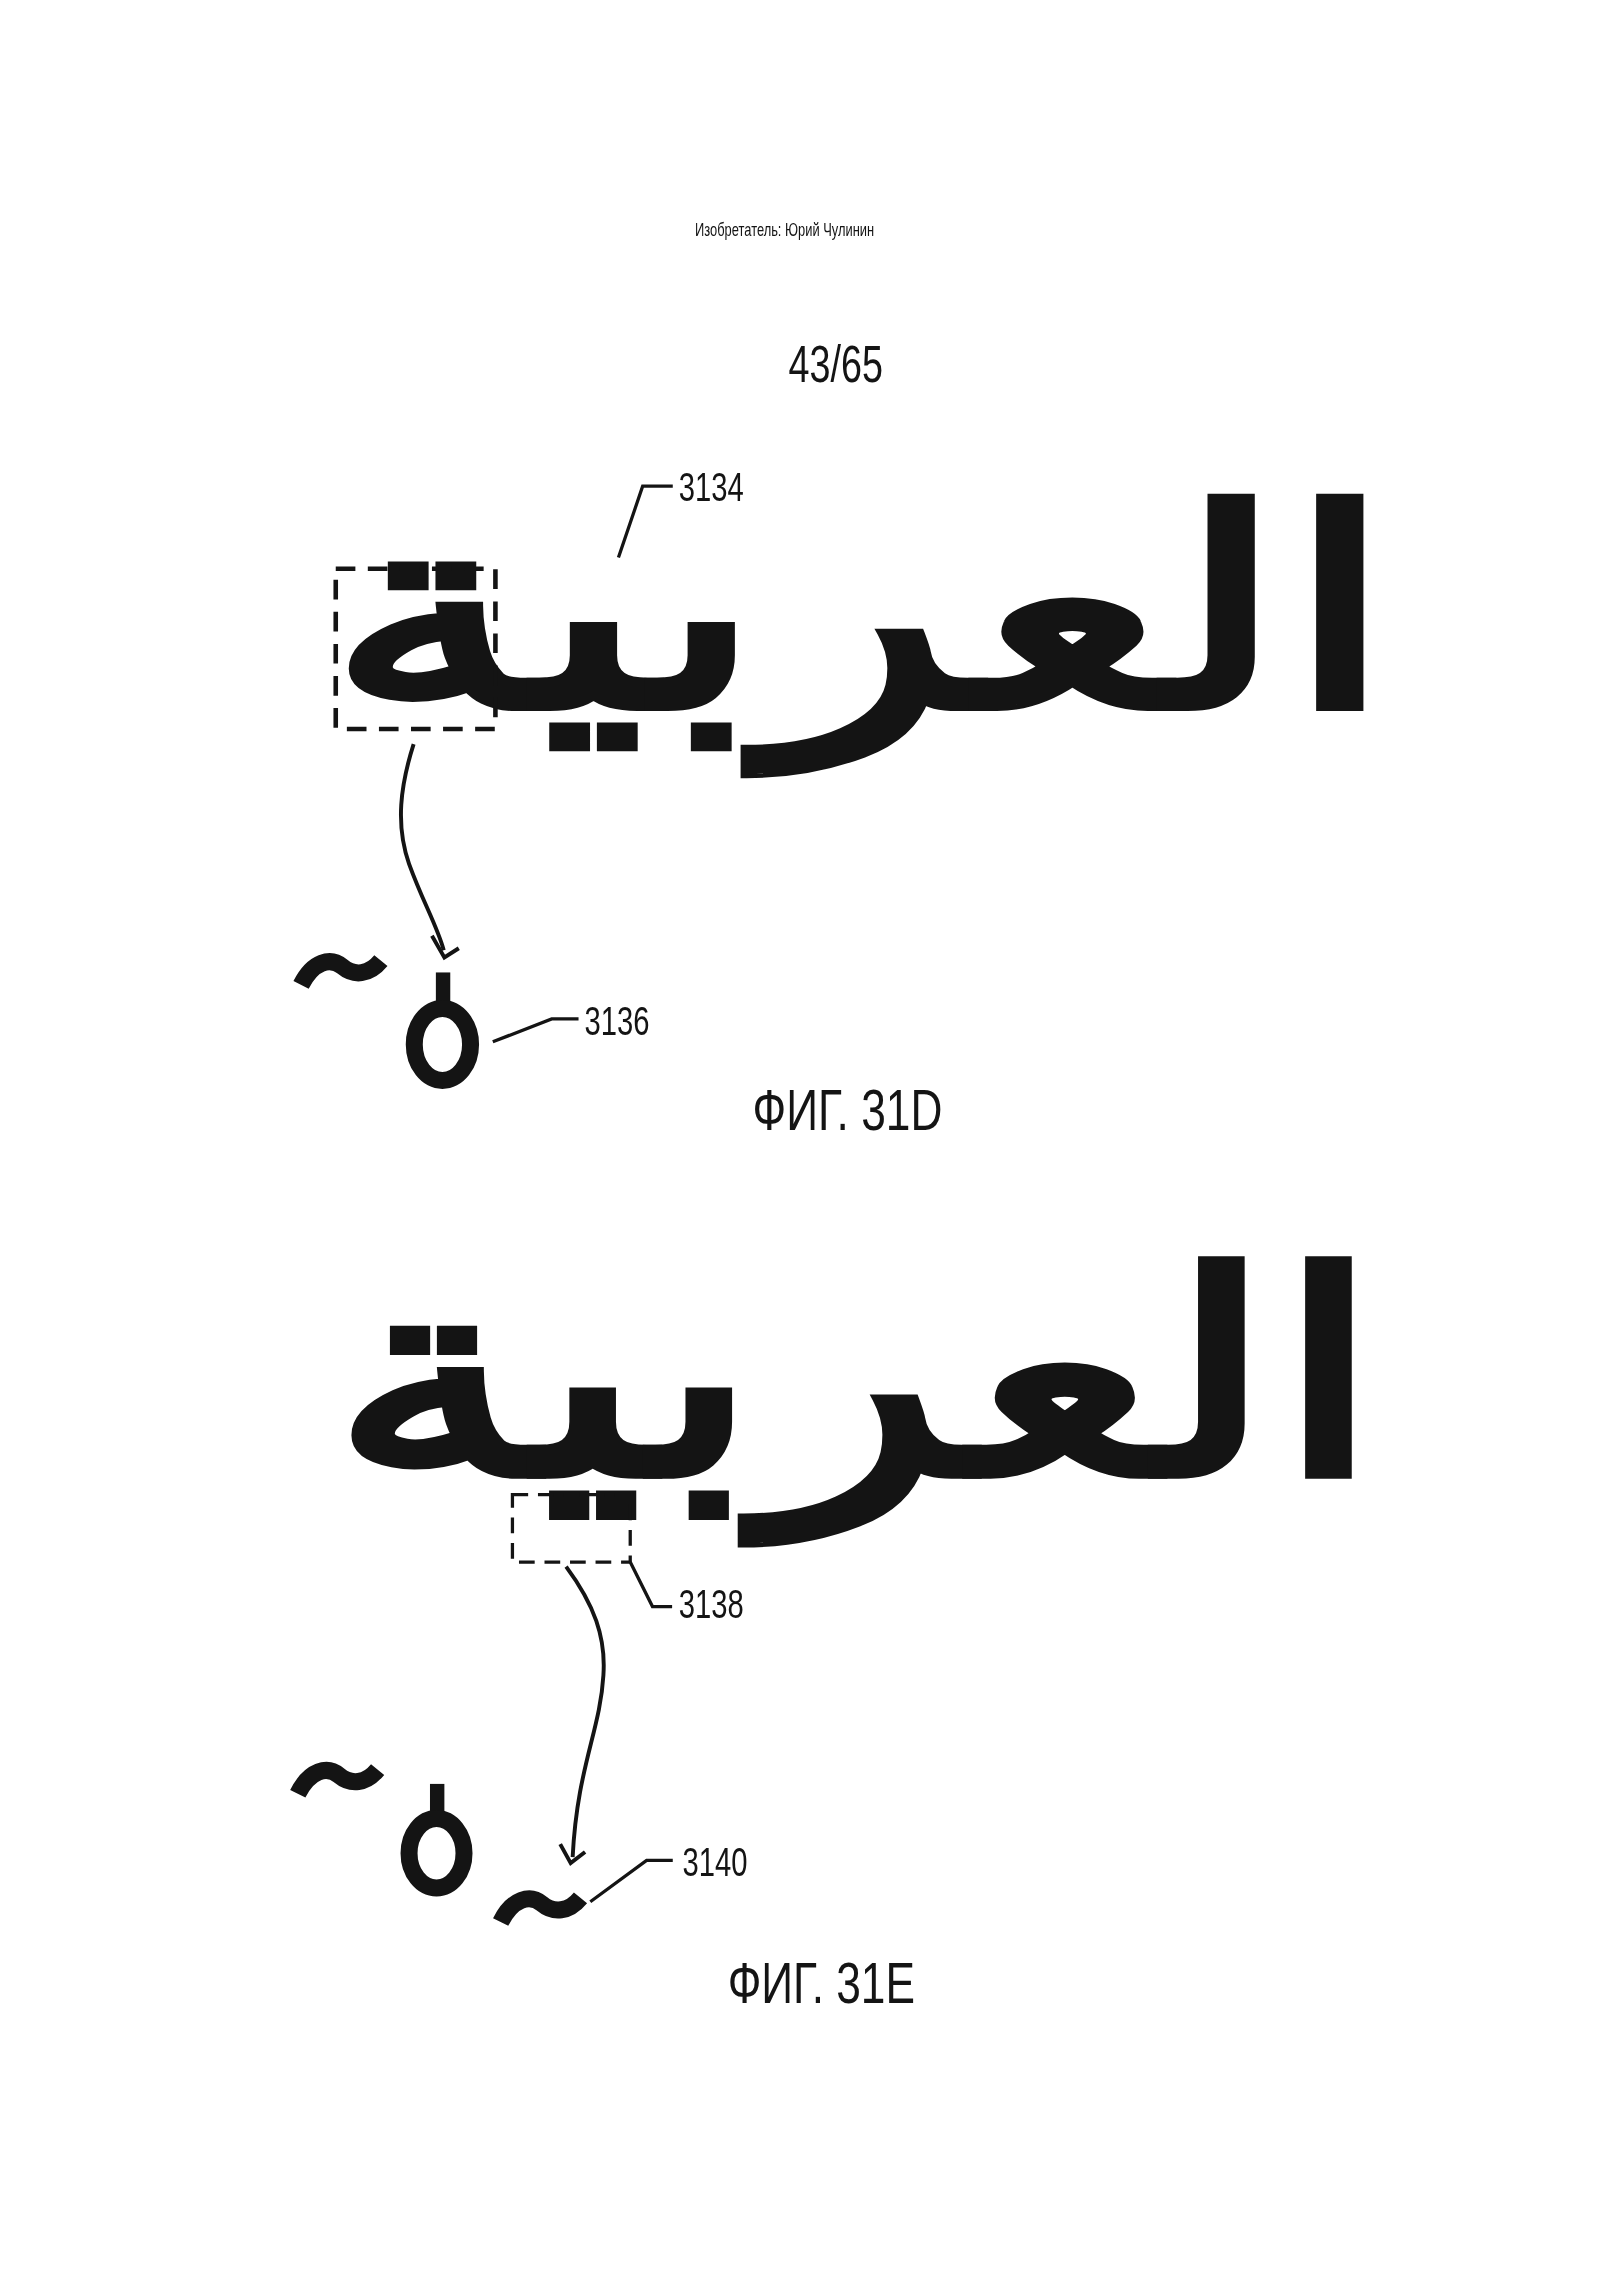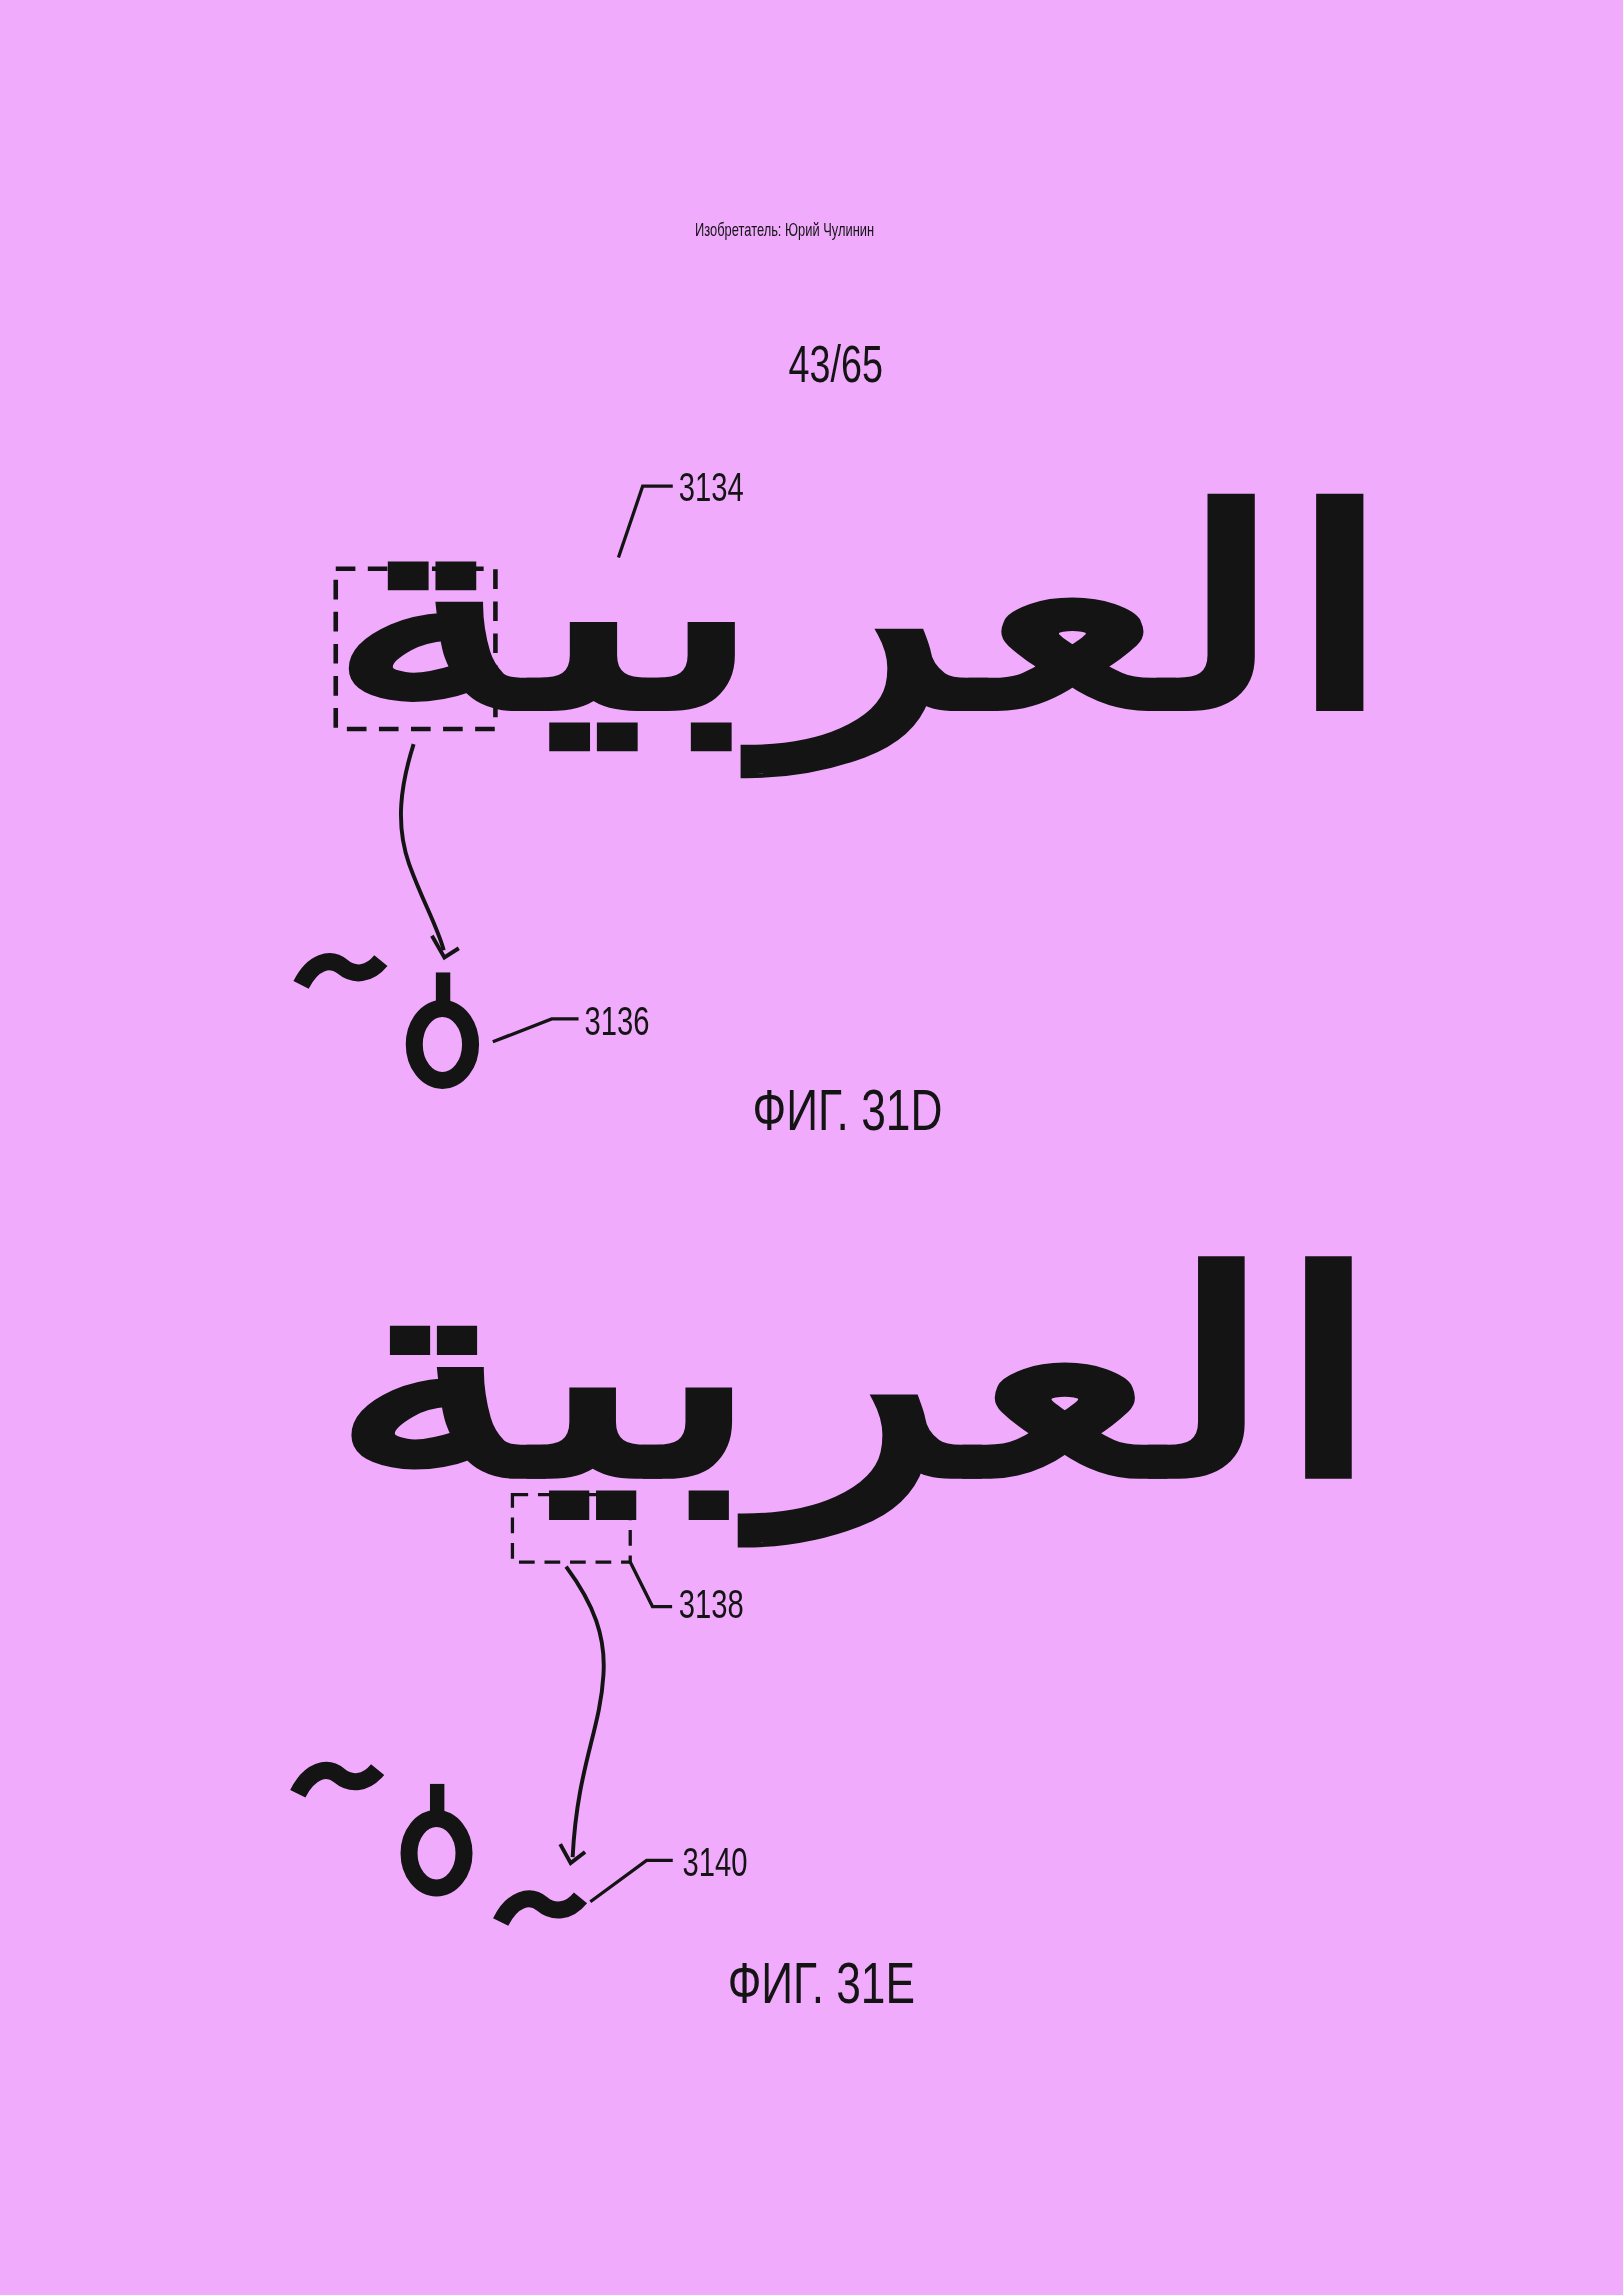--- a/index.html
+++ b/index.html
@@ -1,20 +1,20 @@
 <!DOCTYPE html>
 <html style="font-size:10.5px"><head>
 <meta charset="utf-8">
 <style>
   html,body { margin:0; padding:0; background:#9a9a9a; }
   .page {
     position:relative;
     width:1623px; height:2295px;
     margin:0 auto;
-    background:#f0abfc;
+    background:#ffffff;
     font-family:"Liberation Sans", sans-serif;
     overflow:hidden;
   }
   svg.art { position:absolute; left:0; top:0; }
   svg.art text {
     fill:#141414;
     font-family:"Liberation Sans", sans-serif;
   }
   .arabic-word {
     font-family:"DejaVu Sans", sans-serif;

